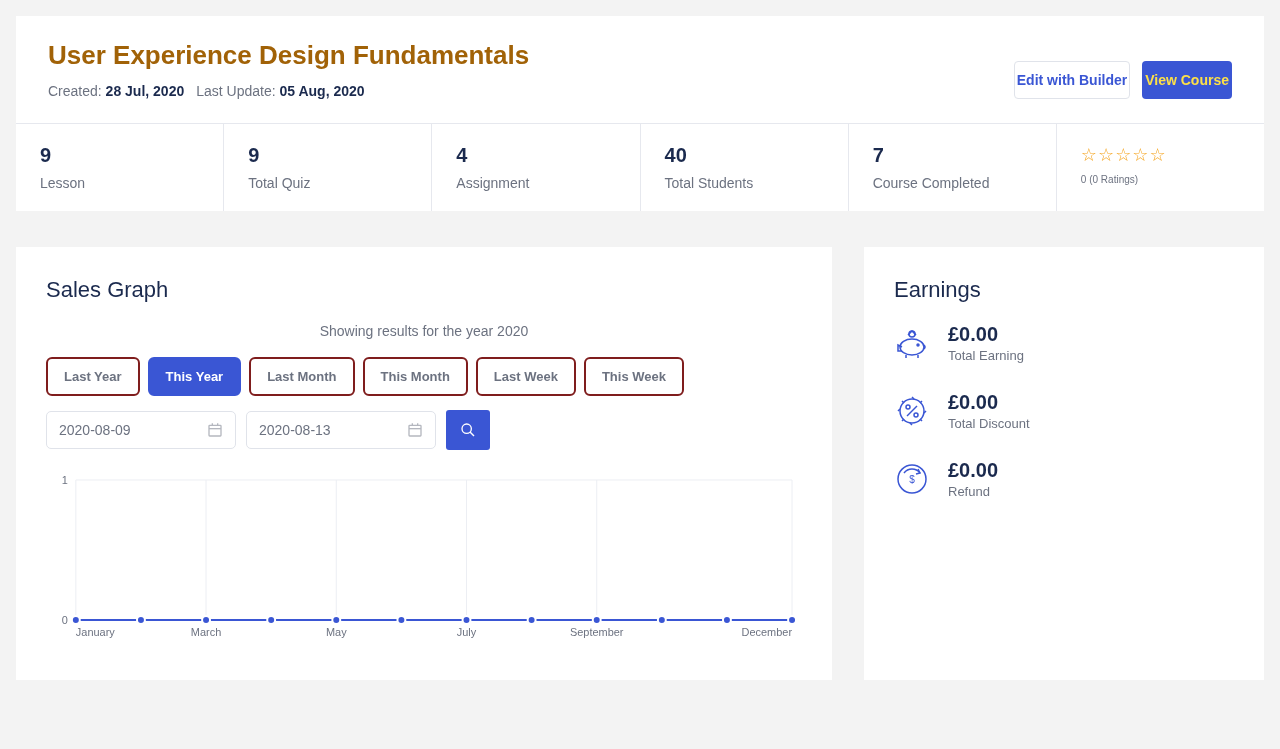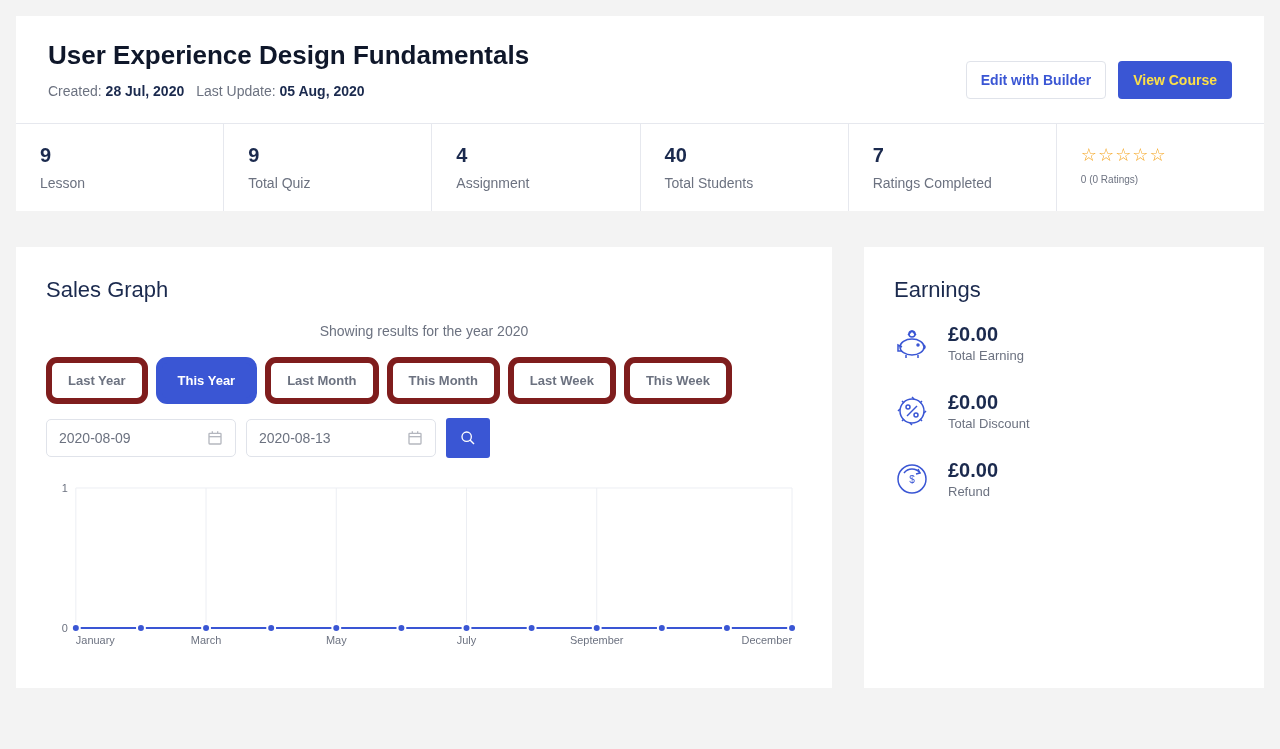--- a/index.html
+++ b/index.html
@@ -1,40 +1,40 @@
 <!DOCTYPE html>
 <html><head>
   <meta charset="utf-8">
   <style>
     * { margin: 0; padding: 0; box-sizing: border-box; }
     body { font-family: 'Segoe UI', Arial, sans-serif; background: #f3f3f3; color: #1b2a4e; }
     .container { padding: 16px; }
     .card { background: #fff; }
     .header-card { padding: 24px 32px 24px 32px; display: flex; justify-content: space-between; align-items: flex-end; }
-    .header-left h1 { font-size: 26px; font-weight: 600; color: #0f172a; margin-bottom: 12px; }
+    .header-left h1 { font-size: 26px; font-weight: 600; color: #a16207; margin-bottom: 12px; }
     .meta { display: flex; gap: 12px; font-size: 14px; color: #6c7280; margin-top: 8px; }
     .meta strong { color: #1b2a4e; font-weight: 600; }
     .header-right { display: flex; gap: 12px; }
-    .btn { padding: 10px 14px; font-size: 14px; font-weight: 600; border-radius: 4px; cursor: pointer; border: 1px solid transparent; }
+    .btn { padding: 10px 2px; font-size: 14px; font-weight: 600; border-radius: 4px; cursor: pointer; border: 1px solid transparent; }
     .btn-outline { background: #fff; color: #3a56d4; border: 1px solid #e0e3ea; }
     .btn-primary { background: #3a56d4; color: #fde047; }
     .stats-row { display: flex; border-top: 1px solid #e6e8ee; }
     .stat-cell { flex: 1; padding: 20px 24px; border-right: 1px solid #e6e8ee; background:#fff; }
     .stat-cell:last-child { border-right: none; }
     .stat-value { font-size: 20px; font-weight: 700; color: #1b2a4e; }
     .stat-label { font-size: 14px; color: #6c7280; margin-top: 8px; }
     .rating-stars { color: #f5a623; font-size: 18px; letter-spacing: 1px; }
     .rating-text { font-size: 10px; color: #6c7280; margin-top: 8px; }
     .content-row { display: flex; gap: 32px; margin-top: 36px; }
     .chart-card { flex: 1; background: #fff; padding: 30px; }
     .earnings-card { width: 400px; background: #fff; padding: 30px; }
     .section-title { font-size: 22px; font-weight: 500; color: #1b2a4e; margin-bottom: 20px; }
     .section-sub { font-size: 14px; color: #6c7280; margin-bottom: 18px; text-align: center; }
     .range-buttons { display: flex; gap: 8px; margin-bottom: 14px; }
-    .range-btn { padding: 10px 16px; font-size: 13px; background: #fff; border: 6px solid #7f1d1d; color: #6c7280; cursor: pointer; border-radius: 11px; font-weight:600; }
+    .range-btn { padding: 10px 16px; font-size: 13px; background: #fff; border: 2px solid #7f1d1d; color: #6c7280; cursor: pointer; border-radius: 6px; font-weight:600; }
     .range-btn.active { background: #3a56d4; color: #fff; border-color: #3a56d4; }
     .date-row { display: flex; gap: 10px; align-items: center; margin-bottom: 20px; }
     .date-input { width: 190px; padding: 10px 12px; font-size: 14px; border: 1px solid #e0e3ea; border-radius: 5px; color: #6c7280; background:#fff; display:flex; justify-content:space-between; align-items:center; }
     .search-btn { width: 44px; height: 40px; background: #3a56d4; border: none; border-radius: 3px; display:flex; align-items:center; justify-content:center; cursor:pointer; }
     .search-btn svg { width: 16px; height: 16px; stroke: #fff; fill: none; stroke-width: 2; }
     .chart-area { position: relative; height: 180px; margin-top: 10px; }
     .earning-item { display: flex; align-items: center; gap: 18px; margin-bottom: 28px; margin-top: 14px; }
     .earning-icon { width: 36px; height: 36px; display:flex; align-items:center; justify-content:center; }
     .earning-icon svg { stroke: #3a56d4; fill: none; stroke-width: 1.5; }
     .earning-value { font-size: 20px; font-weight: 600; color: #1b2a4e; }
@@ -78,21 +78,21 @@
     <div class="stat-cell">
       <div class="stat-value">4</div>
       <div class="stat-label">Assignment</div>
     </div>
     <div class="stat-cell">
       <div class="stat-value">40</div>
       <div class="stat-label">Total Students</div>
     </div>
     <div class="stat-cell">
       <div class="stat-value">7</div>
-      <div class="stat-label">Ratings Completed</div>
+      <div class="stat-label">Course Completed</div>
     </div>
     <div class="stat-cell">
       <div class="rating-stars">☆☆☆☆☆</div>
       <div class="rating-text">0 (0 Ratings)</div>
     </div>
   </div>
 
   <div class="content-row">
 
     <div class="chart-card">

